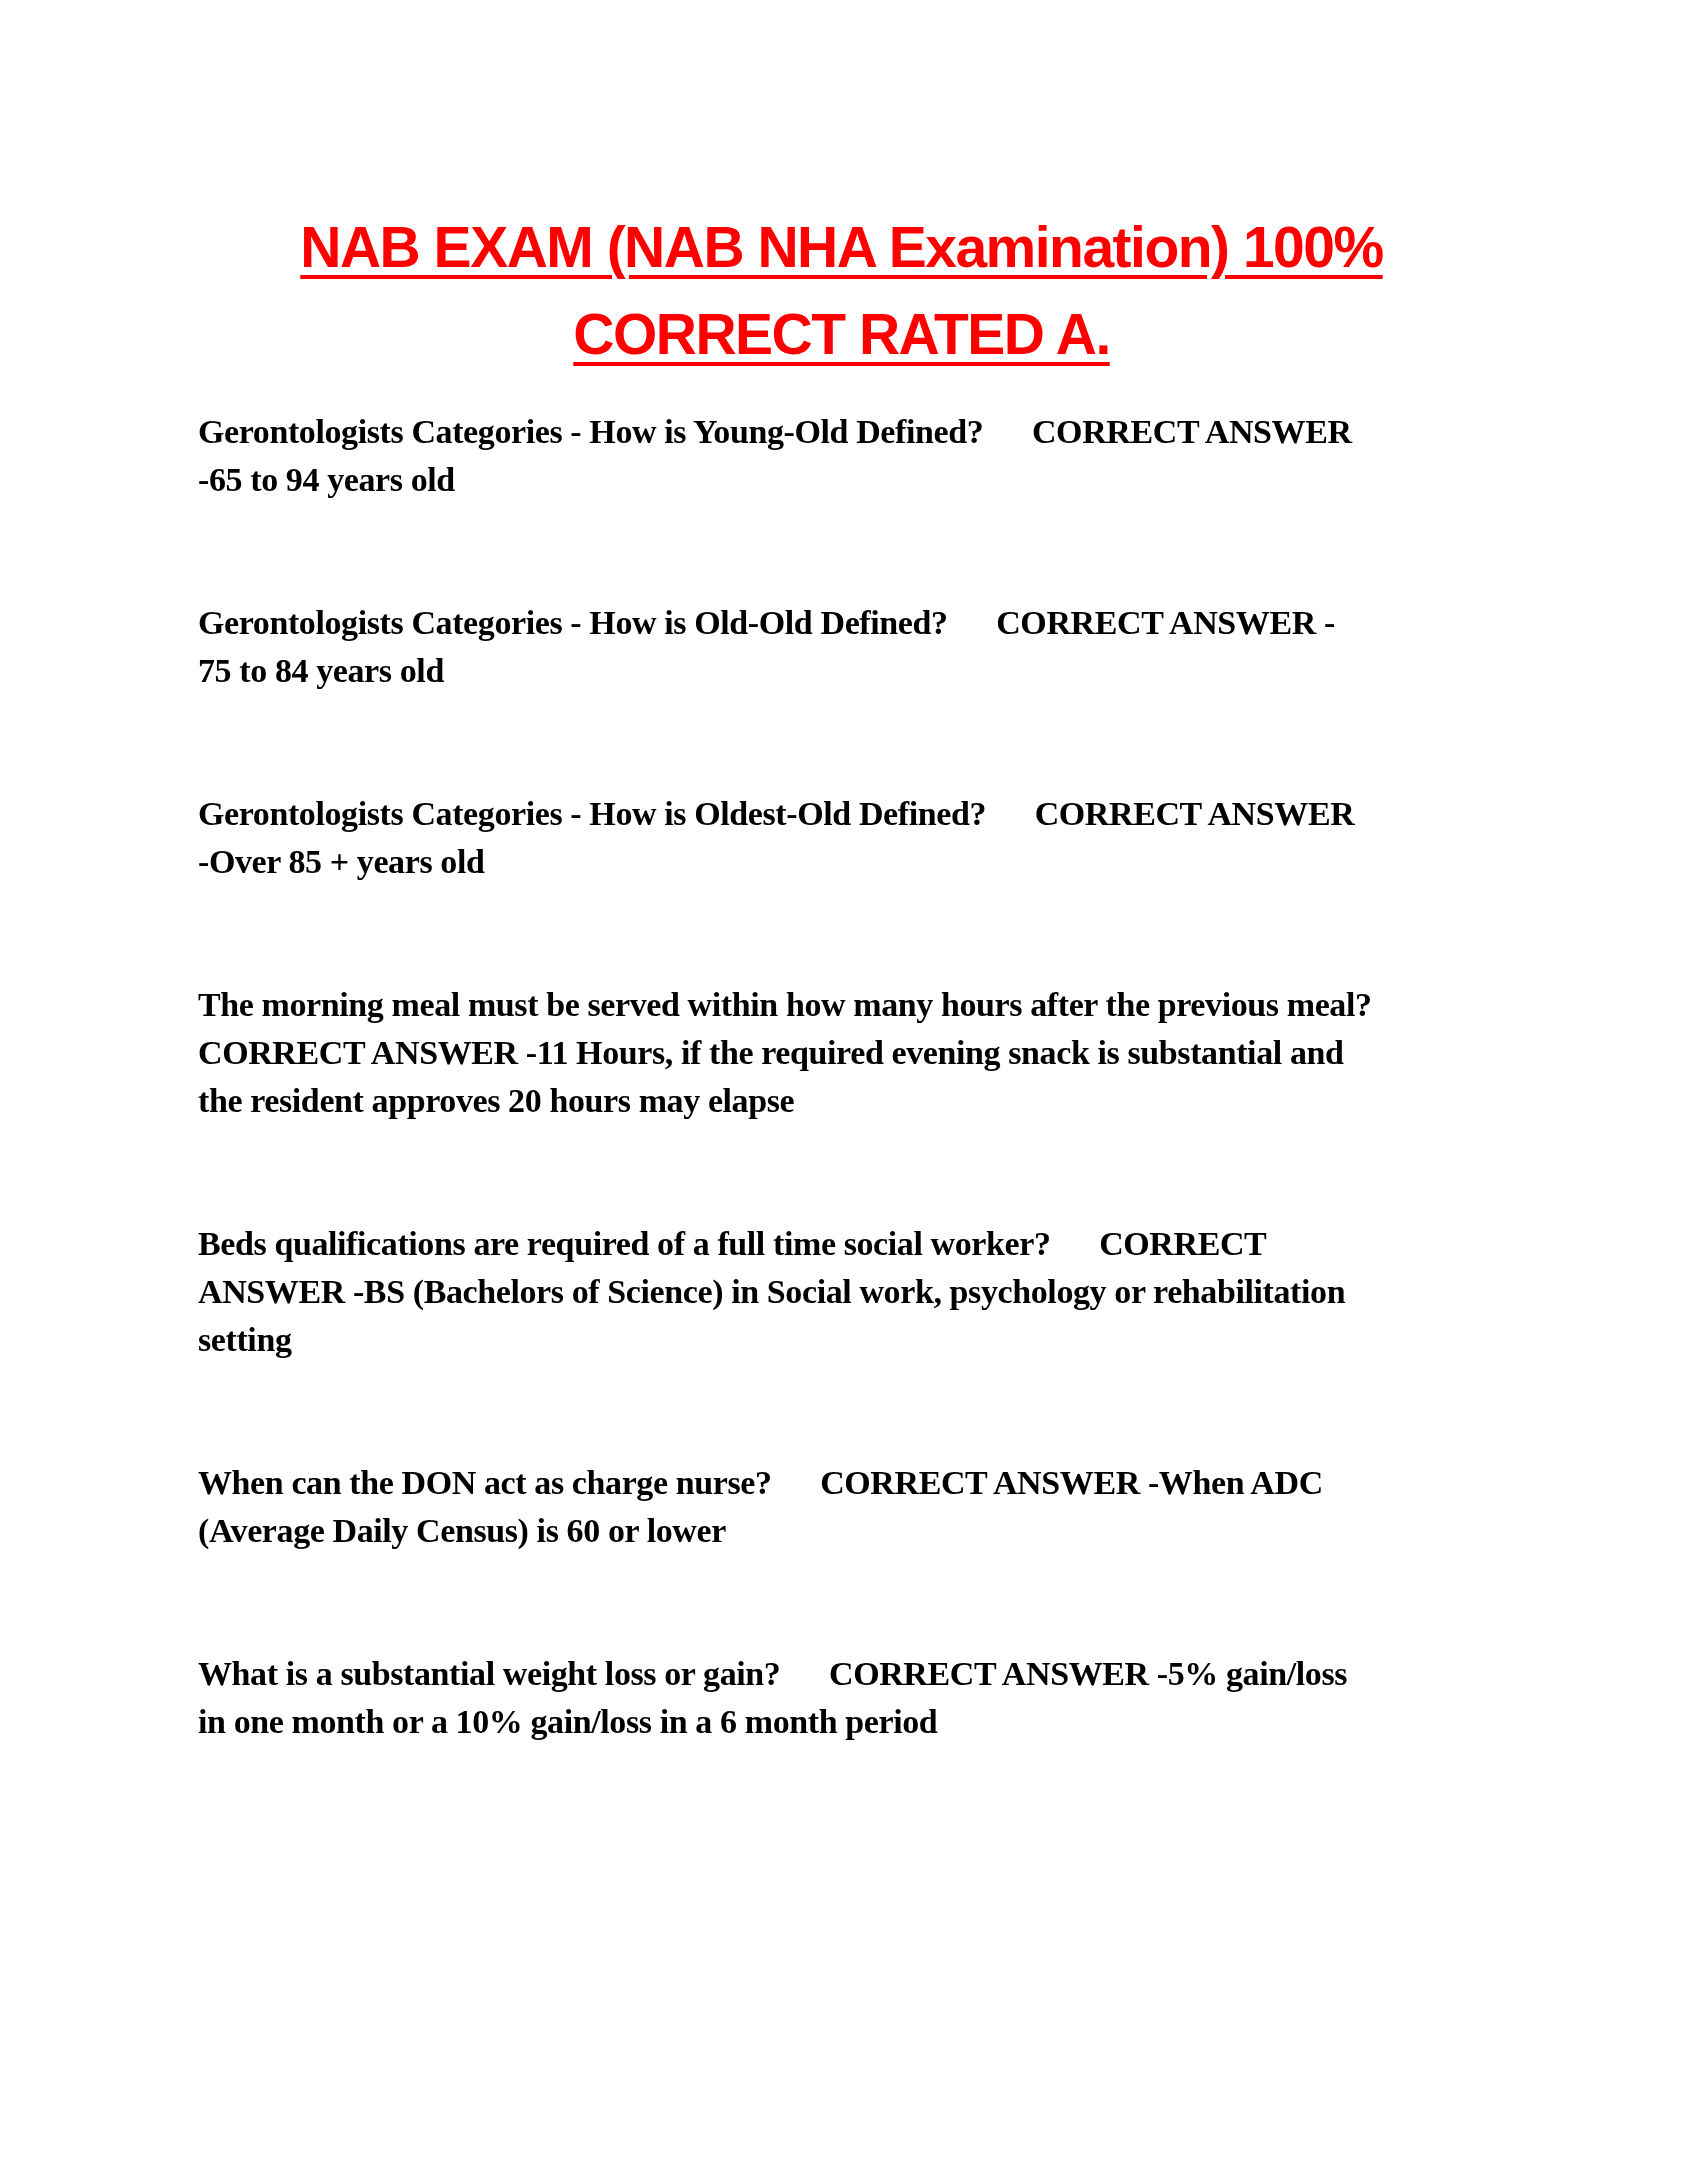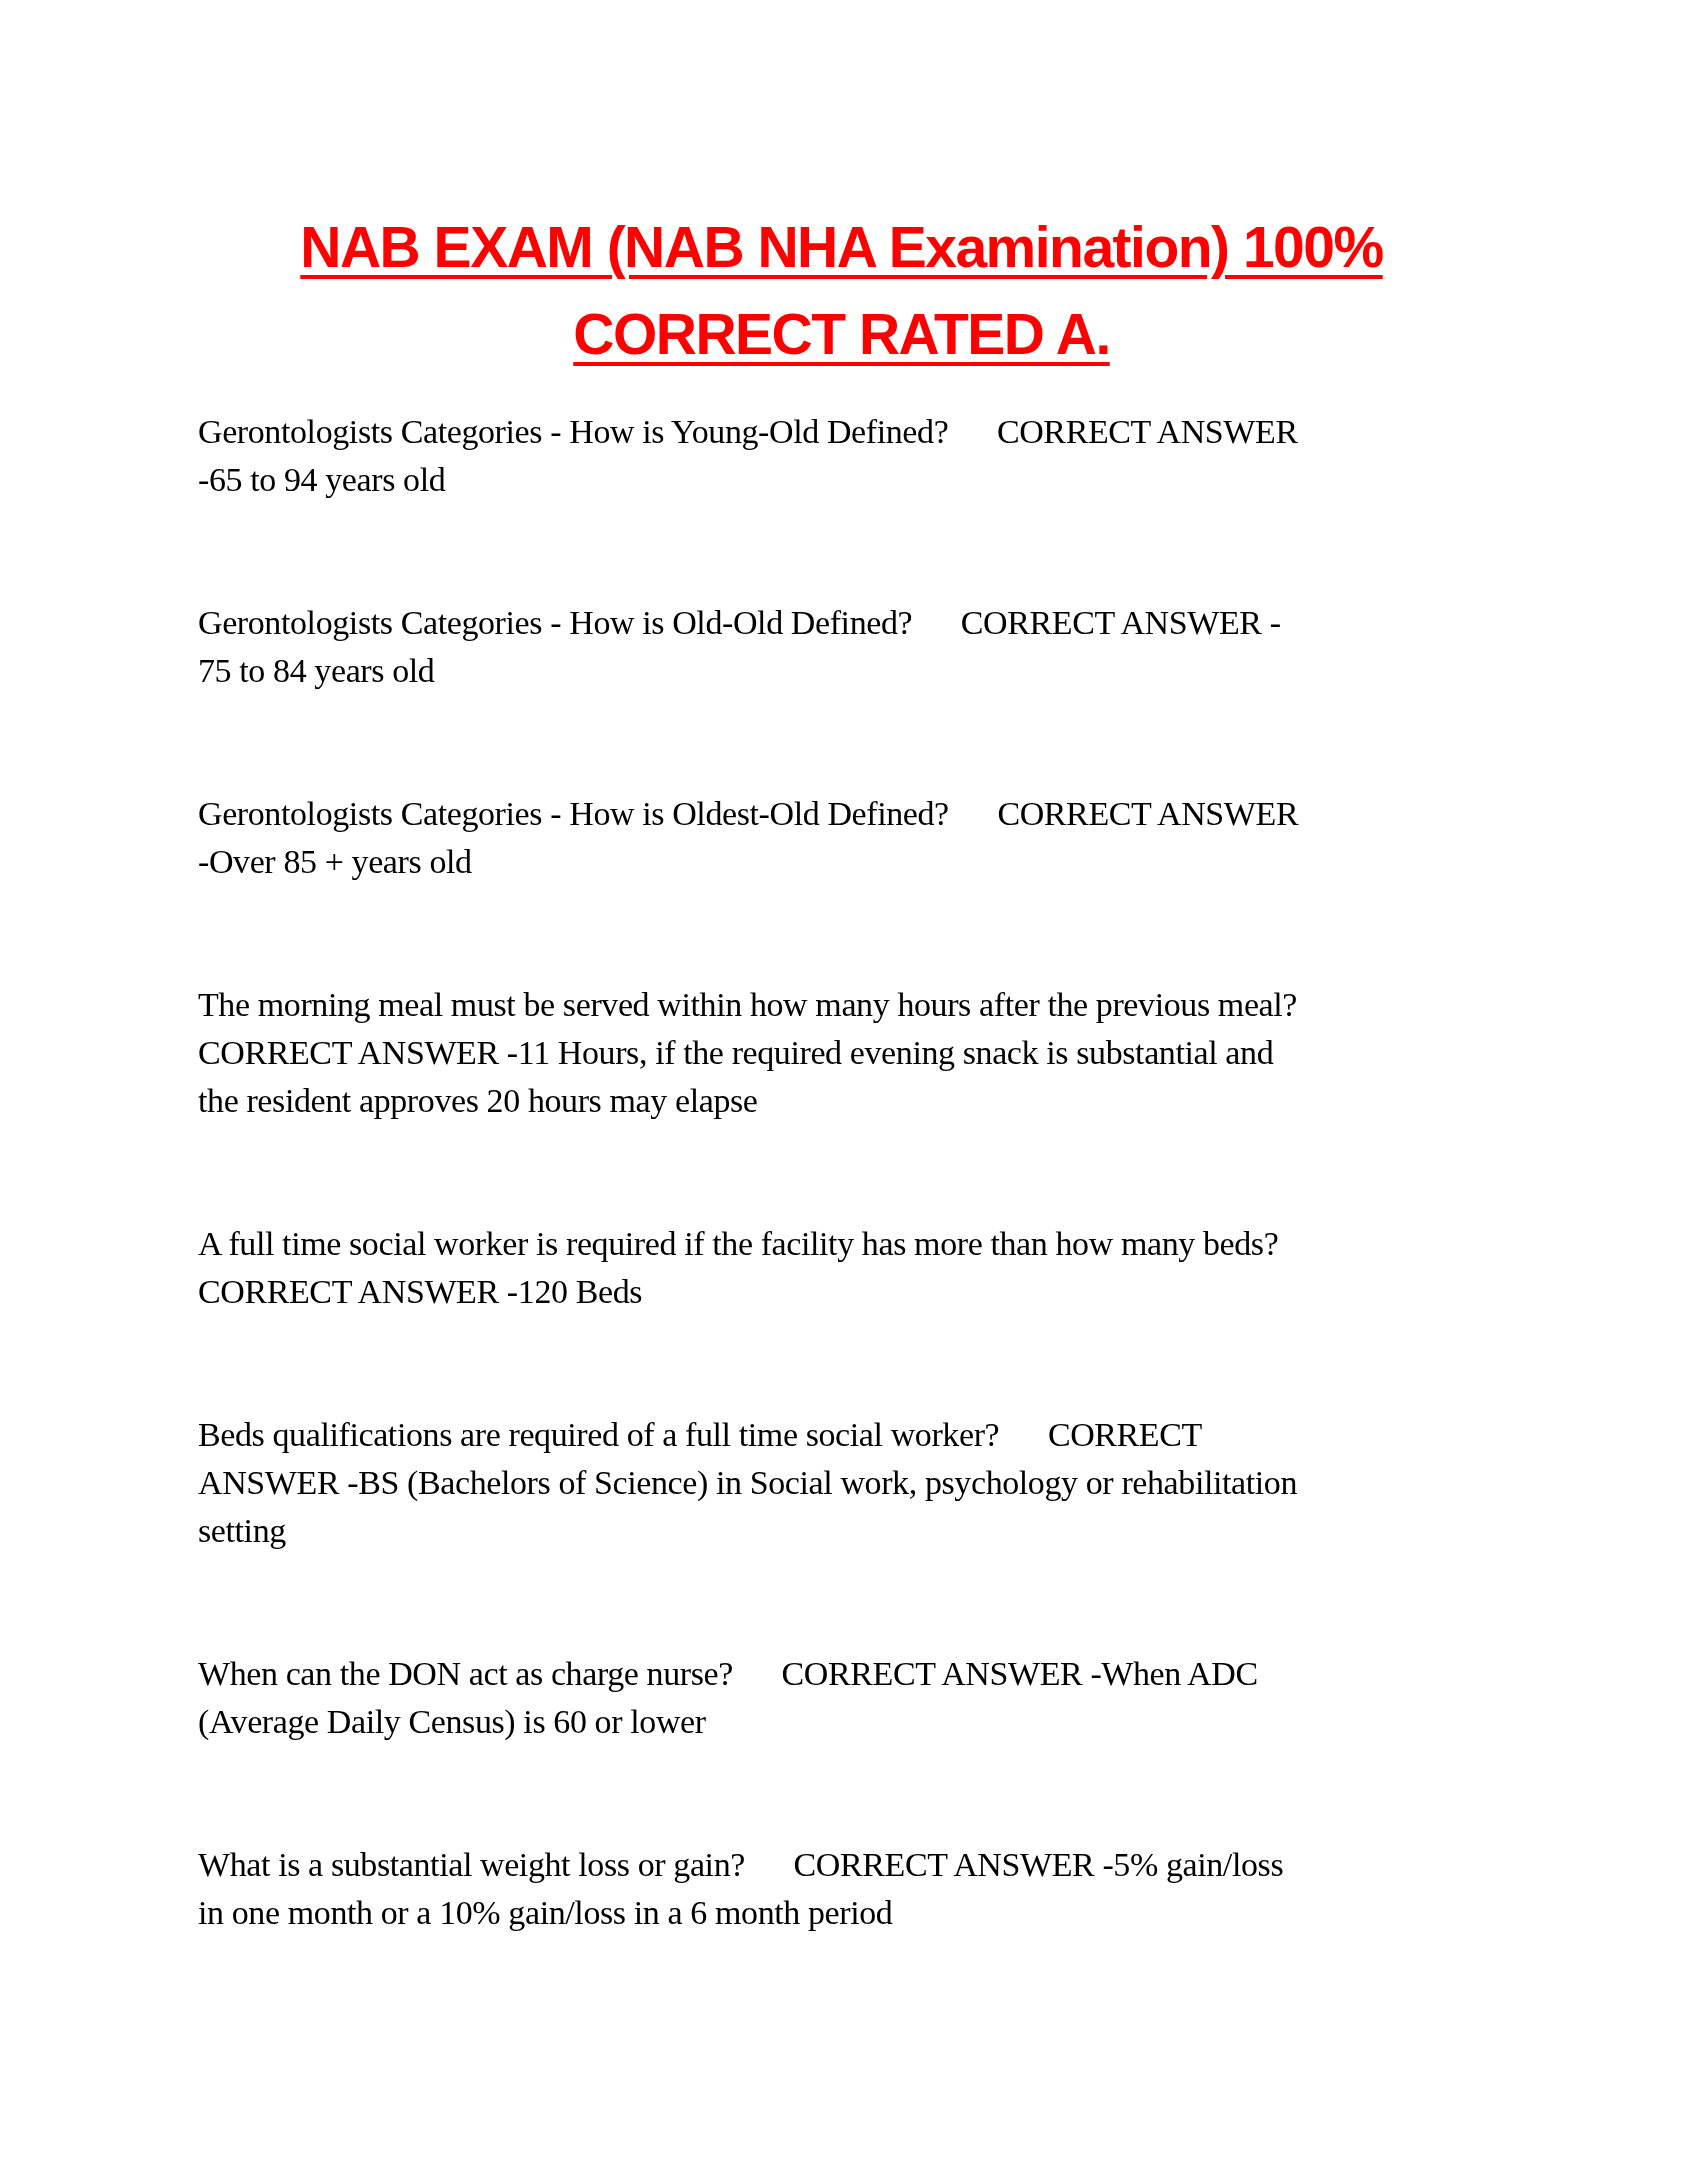--- a/index.html
+++ b/index.html
@@ -52,20 +52,21 @@
     line-height: 48px;
     color: #000000;
   }
   .entry {
     margin: 0 0 95px 0;
   }
   .entry .line {
     display: block;
     white-space: pre;
     letter-spacing: -0.4px;
+    font-weight: bold;
   }
 </style>
 </head>
 <body>
 
 <div class="page">
 
   <div class="title-block" style="color: rgb(255, 0, 0);">
     <span class="title-line"><span>NAB EXAM (NAB NHA Examination) 100%</span></span>
     <span class="title-line"><span>CORRECT RATED A.</span></span>
@@ -87,24 +88,20 @@
       <span class="line">Gerontologists Categories - How is Oldest-Old Defined?      CORRECT ANSWER</span>
       <span class="line">-Over 85 + years old</span>
     </div>
 
     <div class="entry">
       <span class="line">The morning meal must be served within how many hours after the previous meal?</span>
       <span class="line">CORRECT ANSWER -11 Hours, if the required evening snack is substantial and</span>
       <span class="line">the resident approves 20 hours may elapse</span>
     </div>
 
-    <div class="entry">
-      <span class="line">A full time social worker is required if the facility has more than how many beds?</span>
-      <span class="line">CORRECT ANSWER -120 Beds</span>
-    </div>
 
     <div class="entry">
       <span class="line">Beds qualifications are required of a full time social worker?      CORRECT</span>
       <span class="line">ANSWER -BS (Bachelors of Science) in Social work, psychology or rehabilitation</span>
       <span class="line">setting</span>
     </div>
 
     <div class="entry">
       <span class="line">When can the DON act as charge nurse?      CORRECT ANSWER -When ADC</span>
       <span class="line">(Average Daily Census) is 60 or lower</span>

